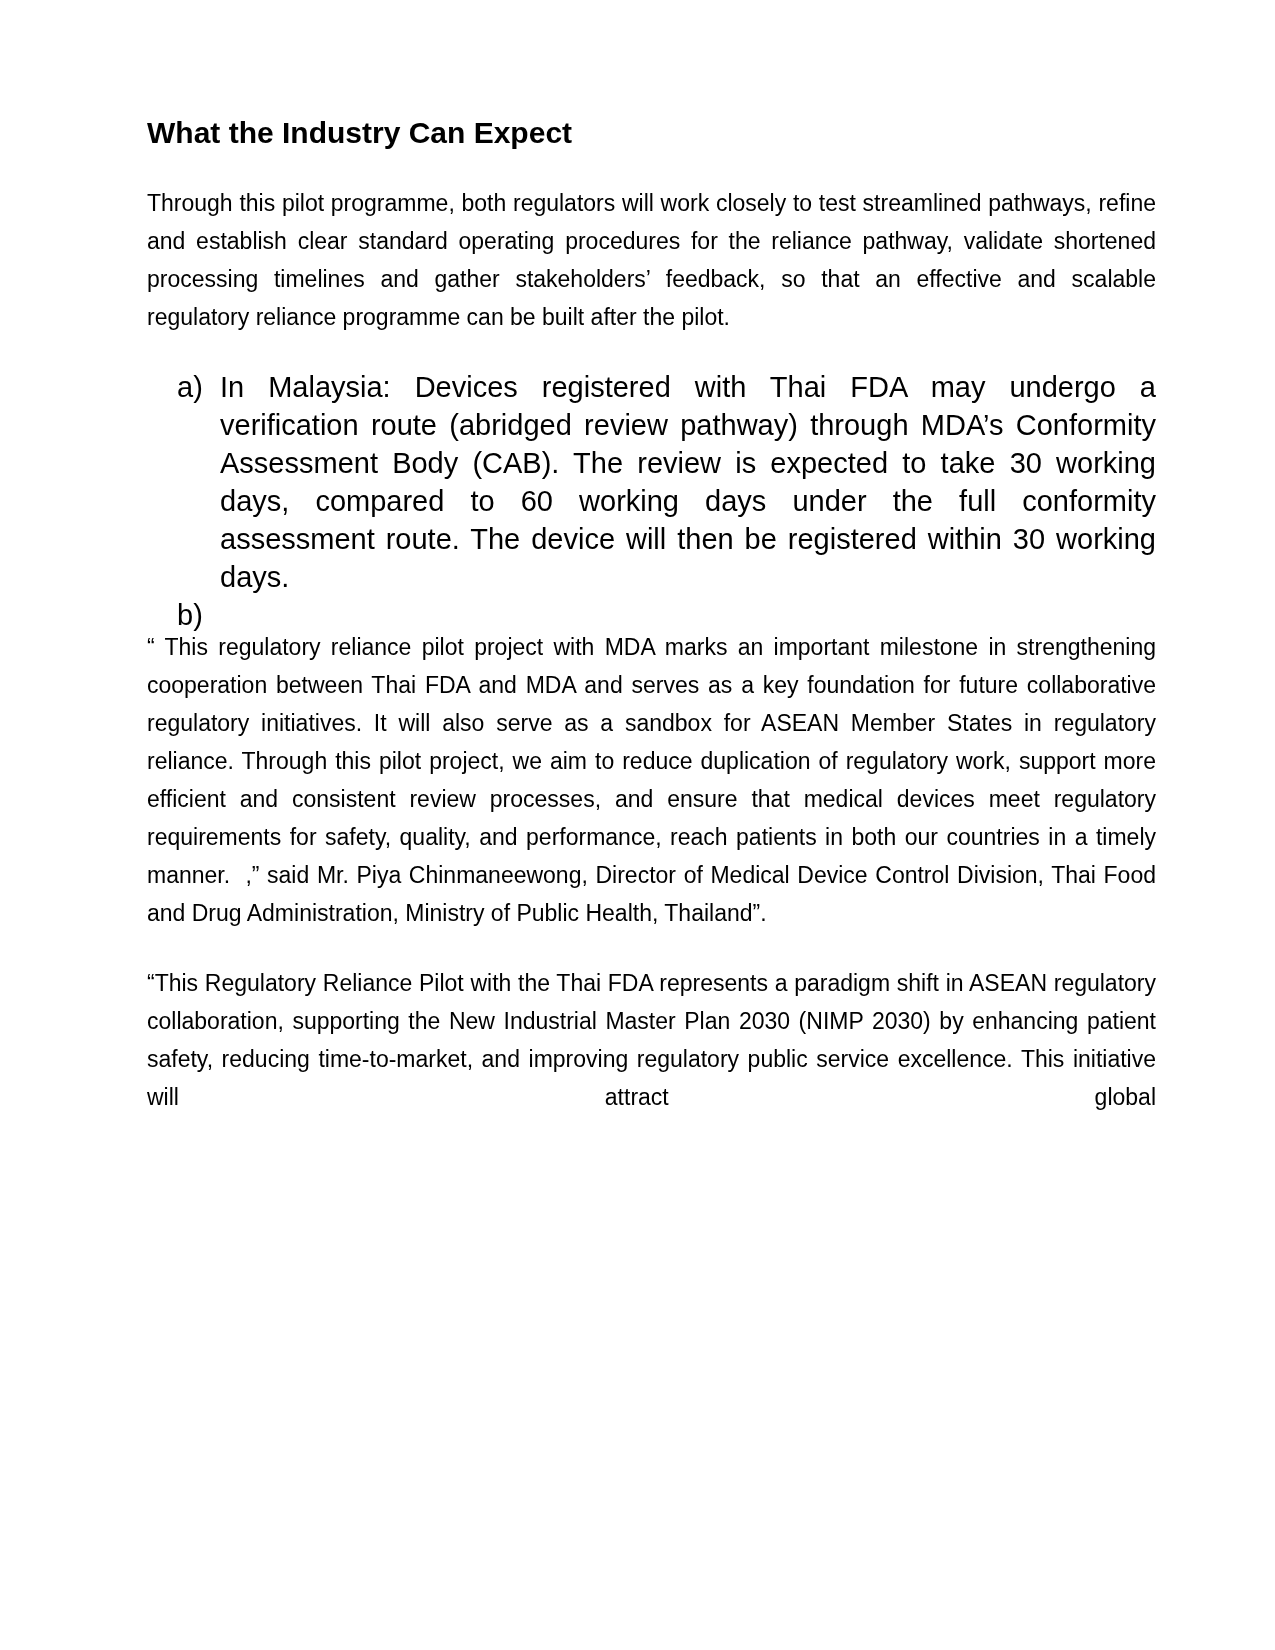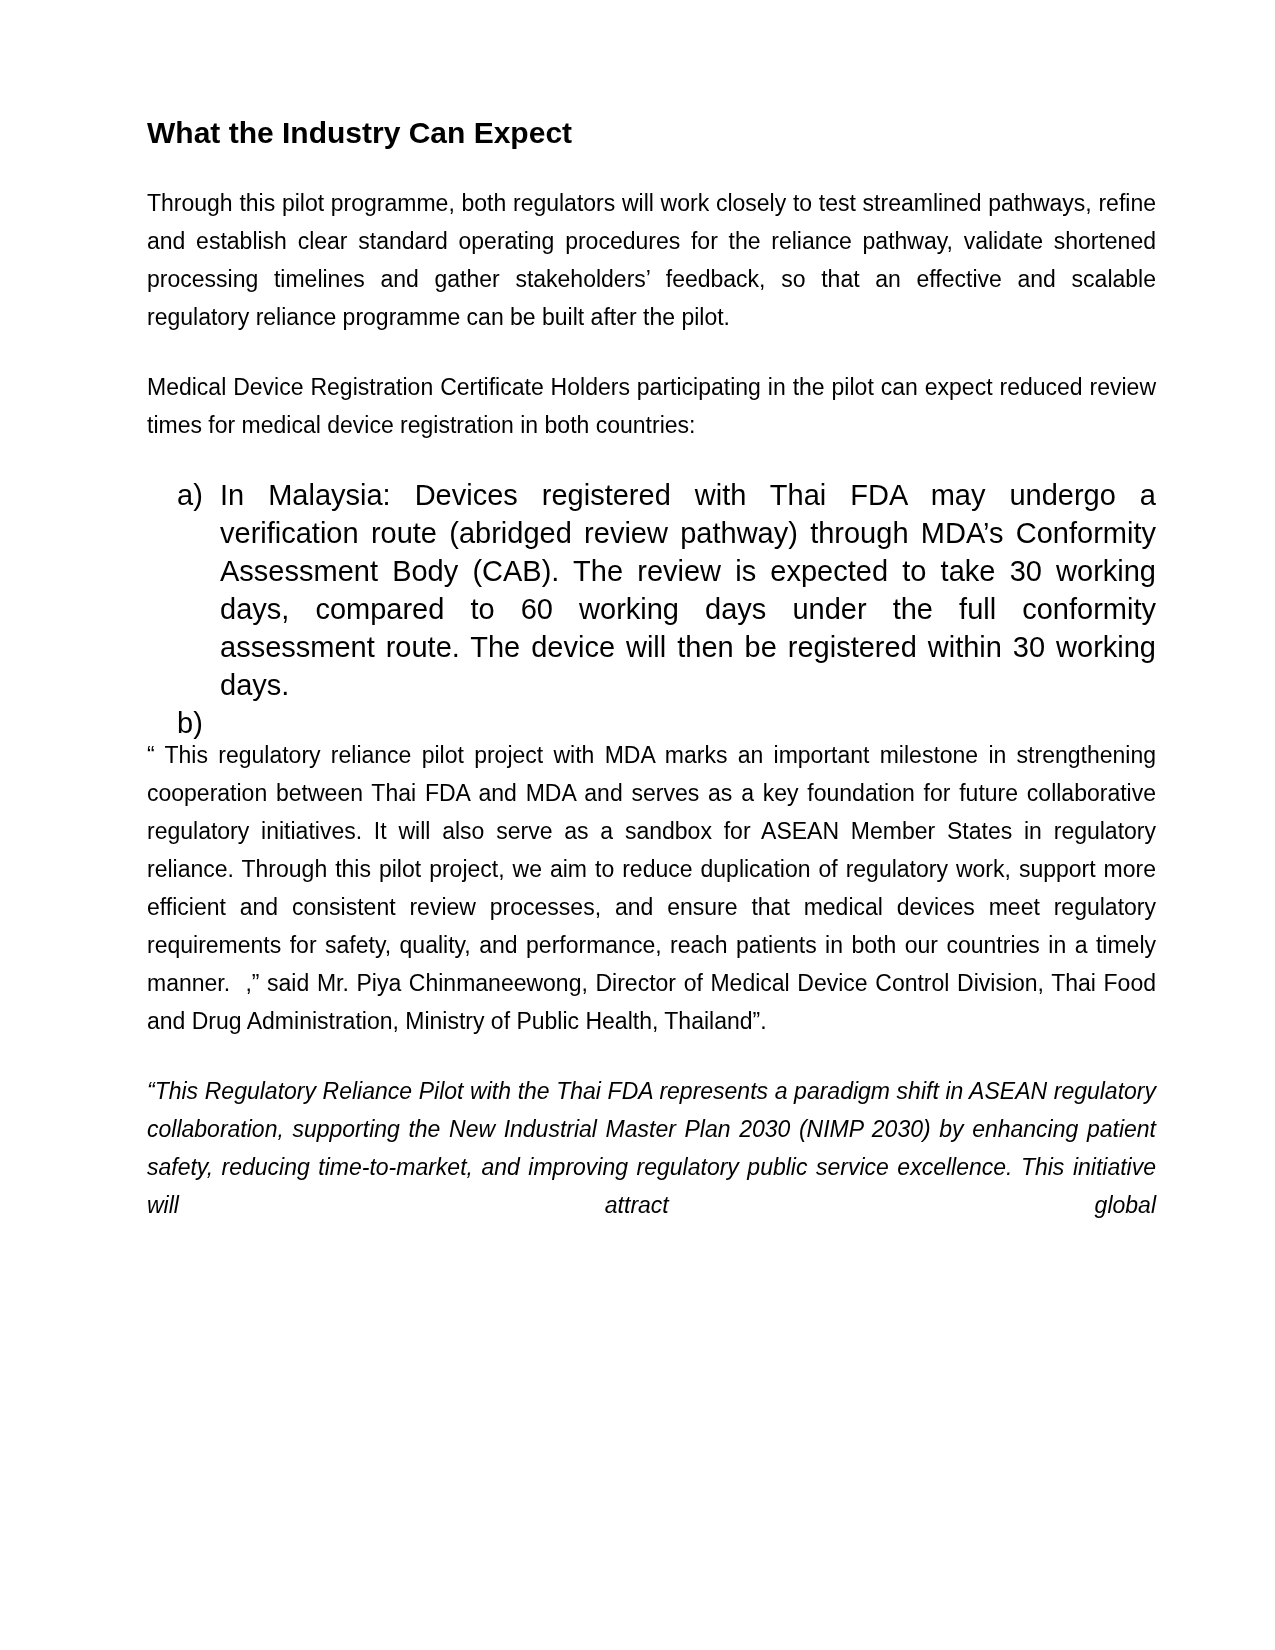--- a/index.html
+++ b/index.html
@@ -31,21 +31,20 @@
   }
   .content p {
     font-size: 23px;
     line-height: 38px;
     margin: 0 0 32px 0;
     text-align: justify;
   }
   .content p.continued {
     text-align-last: justify;
     margin-bottom: 17px;
-    font-style: italic;
   }
   .list {
     margin: 0 0 32px 0;
   }
   .li {
     position: relative;
     padding-left: 73px;
     font-size: 29px;
     line-height: 38px;
     text-align: justify;
@@ -69,21 +68,20 @@
 </head>
 <body>
 
 <div class="page">
   <div class="content">
 
     <h1>What the Industry Can Expect</h1>
 
     <p>Through this pilot programme, both regulators will work closely to test streamlined pathways, refine and establish clear standard operating procedures for the reliance pathway, validate shortened processing timelines and gather stakeholders’ feedback, so that an effective and scalable regulatory reliance programme can be built after the pilot.</p>
 
-    <p>Medical Device Registration Certificate Holders participating in the pilot can expect reduced review times for medical device registration in both countries:</p>
 
     <div class="list">
       <div class="li">
         <span class="marker">a)</span>
         <span>In Malaysia: Devices registered with Thai FDA may undergo a verification route (abridged review pathway) through MDA’s Conformity Assessment Body (CAB). The review is expected to take 30 working days, compared to 60 working days under the full conformity assessment route. The device will then be registered within 30 working days.</span>
       </div>
       <div class="li">
         <span class="marker">b)</span>
       </div>
     </div>

